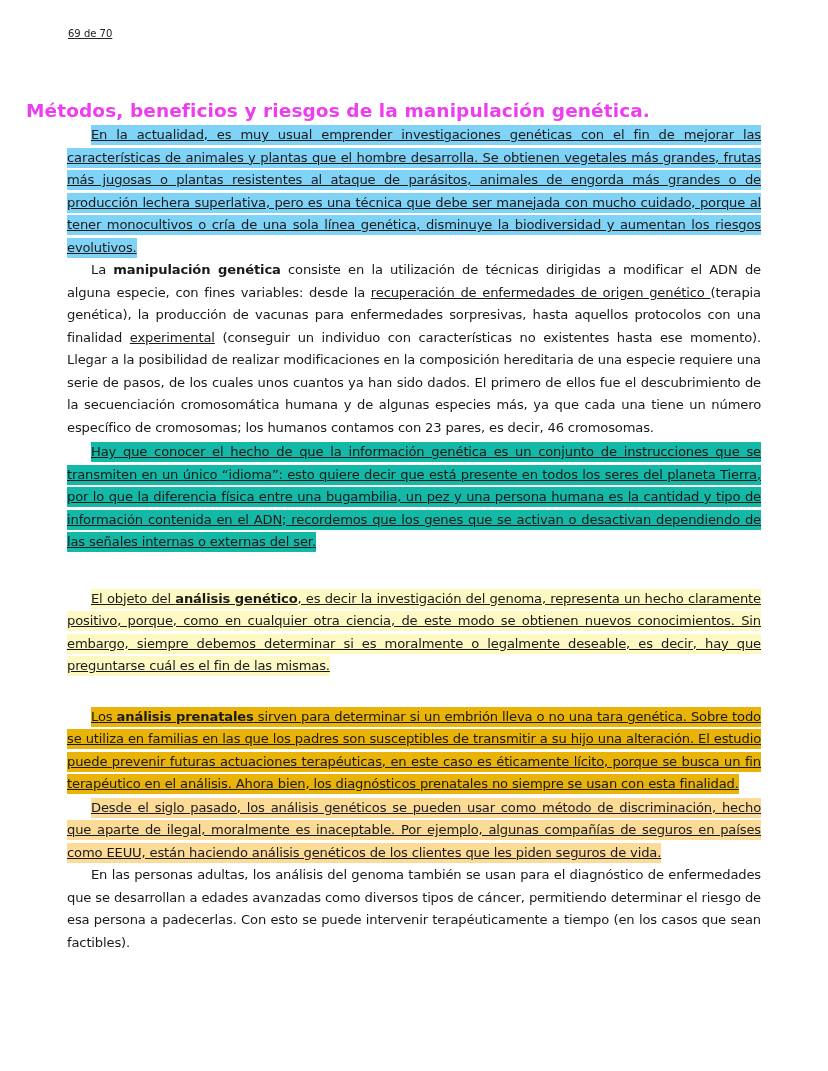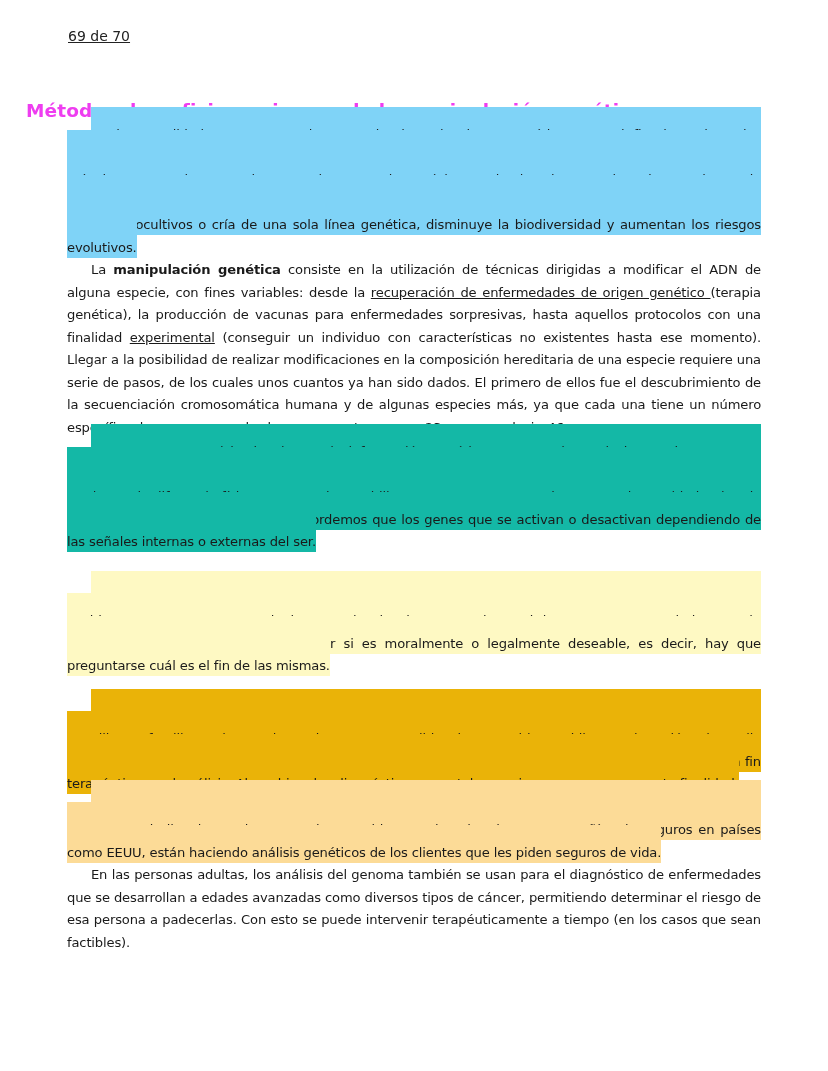--- a/index.html
+++ b/index.html
@@ -12,21 +12,21 @@
       height: 1071px;
       position: relative;
       overflow: hidden;
       font-family: "DejaVu Sans", "Liberation Sans", sans-serif;
       color: #1a1a1a;
     }
     .page-number {
       position: absolute;
       left: 68px;
       top: 28px;
-      font-size: 14px;
+      font-size: 10px;
       text-decoration: underline;
       color: #222;
     }
     .doc-title {
       position: absolute;
       left: 0;
       width: 676px;
       top: 100px;
       text-align: center;
       font-size: 18.5px;
@@ -44,21 +44,22 @@
       text-align: justify;
       letter-spacing: -0.15px;
     }
     .para {
       margin: 0;
       text-indent: 24px;
     }
     .hl {
       -webkit-box-decoration-break: clone;
       box-decoration-break: clone;
-      padding: 20px 0 3px 0;
+      padding: 2px 0 3px 0;
+      text-decoration: underline;
     }
     .hl-blue { background: #7fd3f7; }
     .hl-green { background: #14b8a6; }
     .hl-purple { background: #fef9c3; }
     .hl-yellow { background: #eab308; }
     .hl-orange { background: #fcdb97; }
     .gap { height: 22px; }
     b { font-weight: bold; }
     u { text-decoration: underline; }
   </style>

